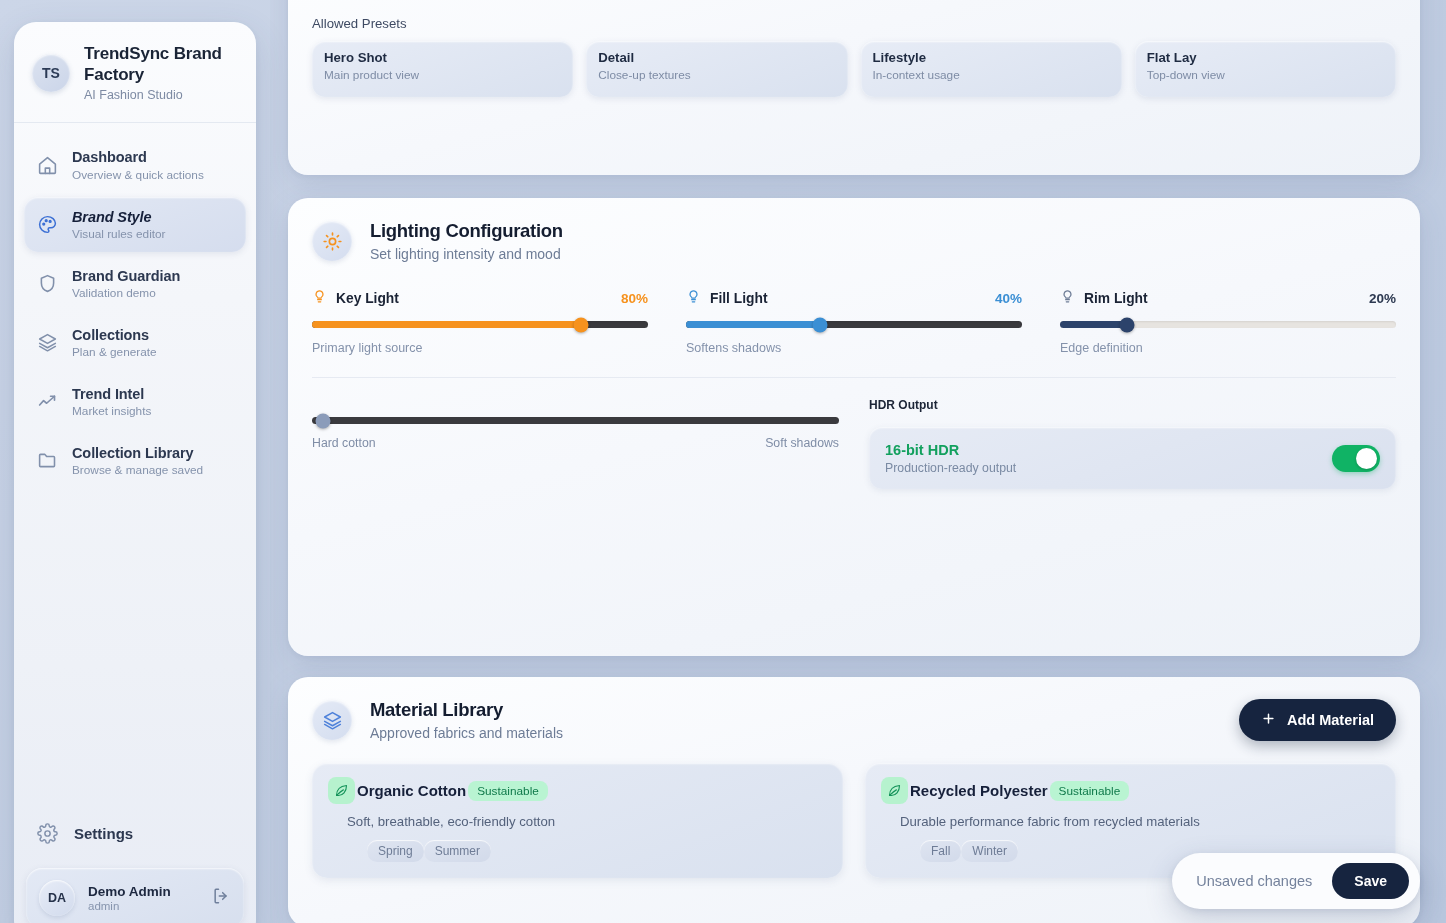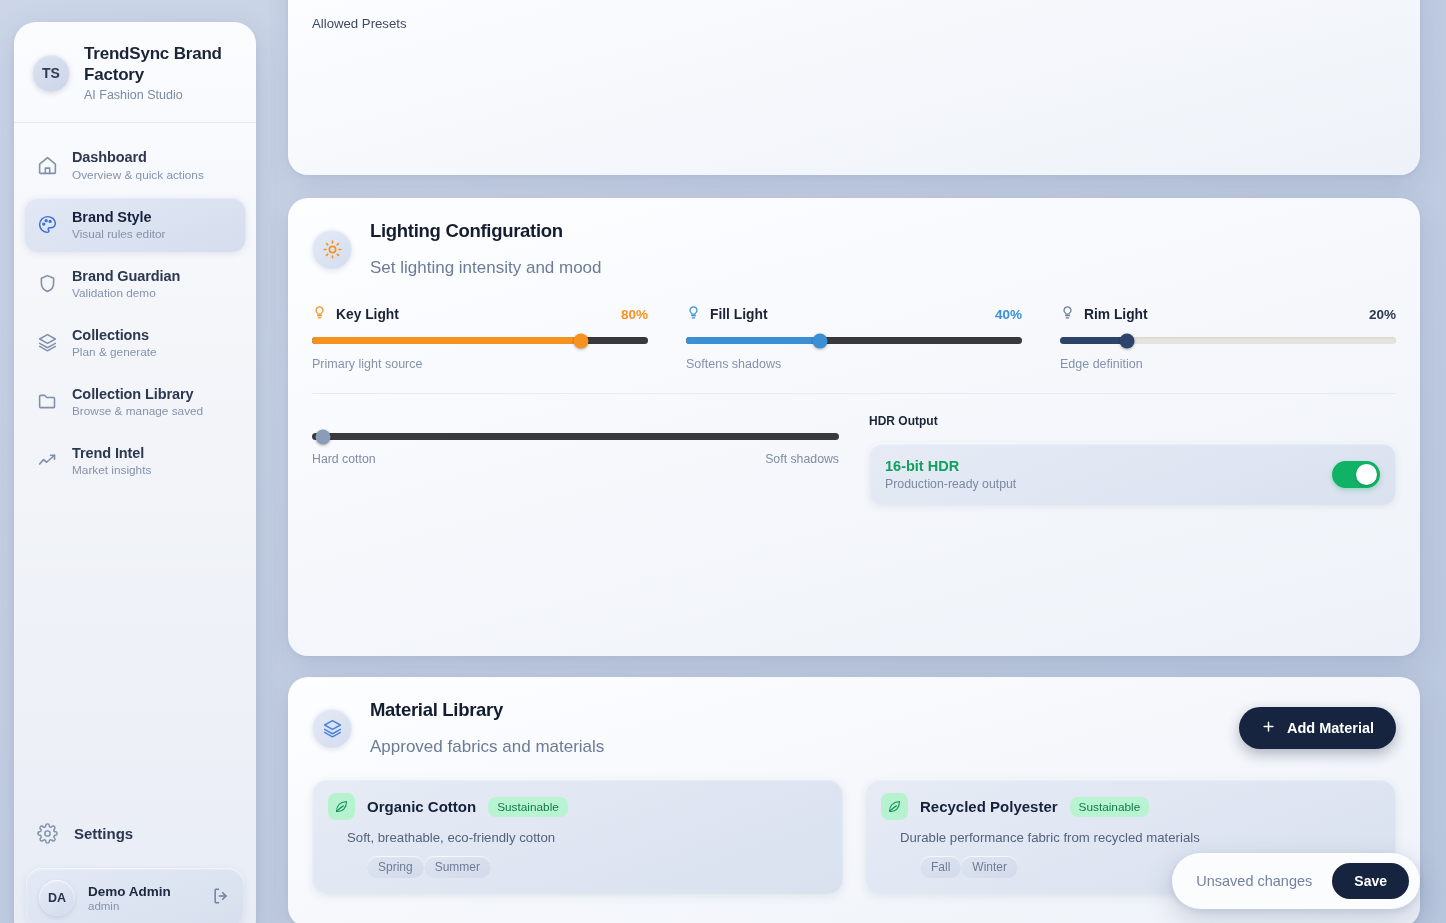--- a/index.html
+++ b/index.html
@@ -93,21 +93,21 @@
     color: #8190ab;
   }
   .nav-item.active .nav-icon { color: #3b6fd4; }
   .nav-label {
     font-size: 14.5px;
     font-weight: 700;
     color: #2c3850;
     line-height: 1.25;
     letter-spacing: -0.1px;
   }
-  .nav-item.active .nav-label { color: #16203a; }
+  .nav-item.active .nav-label { color: #16203a; font-style: italic; }
   .nav-desc {
     font-size: 11.8px;
     color: #8593ac;
     margin-top: 1px;
   }
 
   .nav-spacer { flex: 1 1 auto; }
 
   .settings-row {
     display: flex;
@@ -217,21 +217,21 @@
   }
   .head-icon {
     width: 40px; height: 40px;
     flex: 0 0 40px;
     border-radius: 50%;
     background: linear-gradient(145deg, #e4eaf6, #d4ddef);
     display: flex; align-items: center; justify-content: center;
     box-shadow: inset 0 1px 2px rgba(255,255,255,.9), 0 2px 5px rgba(80,100,140,.14);
   }
   .head-title { font-size: 18.5px; font-weight: 700; color: #141d30; letter-spacing: -0.3px; }
-  .head-sub { font-size: 17px; color: #6d7c96; margin-top: 16px; }
+  .head-sub { font-size: 14px; color: #6d7c96; margin-top: 4px; }
 
   .light-grid {
     display: grid;
     grid-template-columns: repeat(3, 1fr);
     gap: 38px;
     margin-top: 27px;
     padding-bottom: 22px;
     border-bottom: 1px solid #e6eaf2;
   }
   .light-head {
@@ -366,21 +366,21 @@
     gap: 22px;
     margin-top: 22px;
   }
   .mat-card {
     border-radius: 15px;
     padding: 14px 16px 16px 16px;
     background: linear-gradient(160deg, #e6ebf5 0%, #d9e1ef 100%);
     box-shadow: inset 0 1px 2px rgba(255,255,255,.8), 0 3px 9px rgba(80,100,140,.11);
     cursor: pointer;
   }
-  .mat-row1 { display: flex; align-items: center; gap: 12px; }
+  .mat-row1 { display: flex; align-items: center; gap: 2px; }
   .mat-icon {
     width: 27px; height: 27px;
     flex: 0 0 27px;
     border-radius: 8px;
     background: #b6f2ce;
     display: flex; align-items: center; justify-content: center;
     color: #15935a;
   }
   .mat-name { font-size: 15px; font-weight: 700; color: #16203a; }
   .badge {
@@ -498,40 +498,40 @@
               </svg>
           </span>
           <span>
             <span class="nav-label">Collections</span>
             <span class="nav-desc" style="display:block">Plan &amp; generate</span>
           </span>
         </div>
 
         <div class="nav-item">
           <span class="nav-icon">
-            <svg width="21" height="21" viewBox="0 0 24 24" fill="none" stroke="currentColor" stroke-width="1.8" stroke-linecap="round" stroke-linejoin="round">
-                <path d="M3 8V6a1 1 0 0 1 1-1h5l2 2.5h8a1 1 0 0 1 1 1V18a1 1 0 0 1-1 1H4a1 1 0 0 1-1-1z"></path>
-              </svg>
-          </span>
-          <span>
-            <span class="nav-label">Collection Library</span>
-            <span class="nav-desc" style="display:block">Browse &amp; manage saved</span>
-          </span>
-        </div>
-
-        <div class="nav-item">
-          <span class="nav-icon">
             <svg width="21" height="21" viewBox="0 0 24 24" fill="none" stroke="currentColor" stroke-width="1.9" stroke-linecap="round" stroke-linejoin="round">
                 <path d="m3 16 4.5-5 3.5 3L20 6"></path>
                 <path d="M15.5 6H20v4.5"></path>
               </svg>
           </span>
           <span>
             <span class="nav-label">Trend Intel</span>
             <span class="nav-desc" style="display:block">Market insights</span>
+          </span>
+        </div>
+
+        <div class="nav-item">
+          <span class="nav-icon">
+            <svg width="21" height="21" viewBox="0 0 24 24" fill="none" stroke="currentColor" stroke-width="1.8" stroke-linecap="round" stroke-linejoin="round">
+                <path d="M3 8V6a1 1 0 0 1 1-1h5l2 2.5h8a1 1 0 0 1 1 1V18a1 1 0 0 1-1 1H4a1 1 0 0 1-1-1z"></path>
+              </svg>
+          </span>
+          <span>
+            <span class="nav-label">Collection Library</span>
+            <span class="nav-desc" style="display:block">Browse &amp; manage saved</span>
           </span>
         </div>
       </nav>
 
       <div class="nav-spacer"></div>
 
       <div class="settings-row">
         <span class="nav-icon">
           <svg width="21" height="21" viewBox="0 0 24 24" fill="none" stroke="currentColor" stroke-width="1.7" stroke-linecap="round" stroke-linejoin="round">
               <circle cx="12" cy="12" r="3"></circle>
@@ -562,20 +562,38 @@
   <main class="main">
 
     <section class="card card-top">
       <div class="range-row">
         
         
       </div>
 
       <div class="section-label">Allowed Presets</div>
 
+      <div class="preset-grid">
+        <div class="preset-card">
+          <div class="preset-title">Hero Shot</div>
+          <div class="preset-desc">Main product view</div>
+        </div>
+        <div class="preset-card">
+          <div class="preset-title">Detail</div>
+          <div class="preset-desc">Close-up textures</div>
+        </div>
+        <div class="preset-card">
+          <div class="preset-title">Lifestyle</div>
+          <div class="preset-desc">In-context usage</div>
+        </div>
+        <div class="preset-card">
+          <div class="preset-title">Flat Lay</div>
+          <div class="preset-desc">Top-down view</div>
+        </div>
+      </div>
     </section>
 
     <section class="card card-lighting">
       <div class="card-head">
         <span class="head-icon">
           <svg width="21" height="21" viewBox="0 0 24 24" fill="none" stroke="#f6921e" stroke-width="1.9" stroke-linecap="round">
               <circle cx="12" cy="12" r="3.6"></circle>
               <path d="M12 2.5v2M12 19.5v2M2.5 12h2M19.5 12h2M5.2 5.2l1.4 1.4M17.4 17.4l1.4 1.4M18.8 5.2l-1.4 1.4M6.6 17.4l-1.4 1.4"></path>
             </svg>
         </span>

